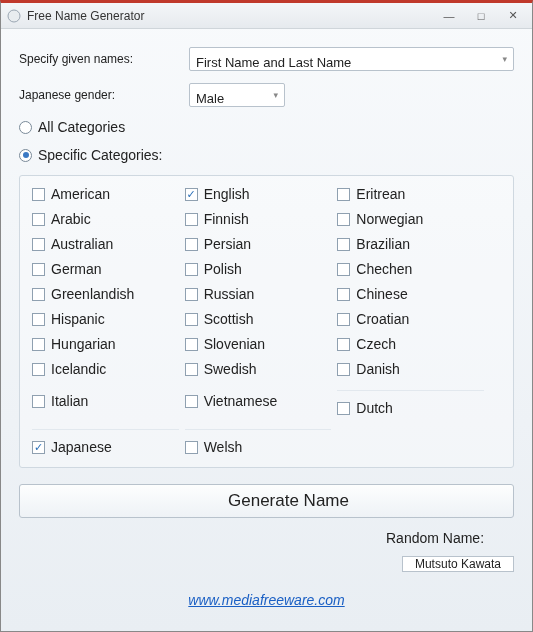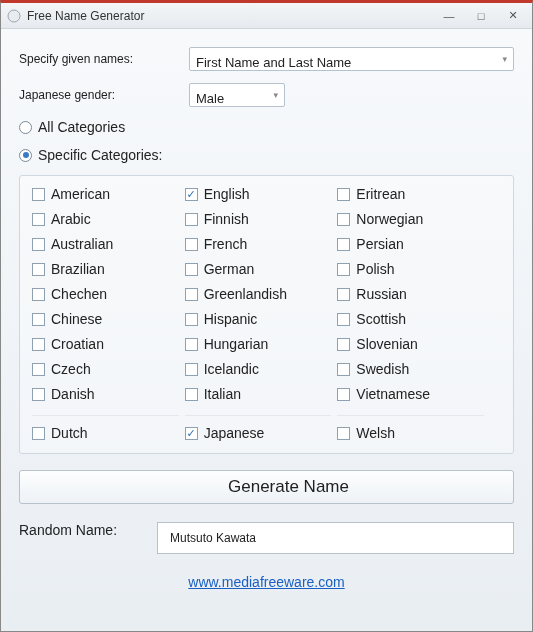--- a/index.html
+++ b/index.html
@@ -118,33 +118,34 @@
     height: 34px;
     border: 1px solid #b8c2cc;
     border-radius: 3px;
     background: linear-gradient(#fdfefe, #eef2f6);
     font-size: 17px;
     display: flex; align-items: center; justify-content: center;
     cursor: default;
     margin-top: 4px;
     padding-left: 44px;
   }
-  .result-row { display: flex; align-items: flex-start; gap: 10px; margin-top: 6px;}
+  .result-row { display: flex; align-items: flex-end; gap: 10px; margin-top: 0; flex-direction: column;}
   .result-row label { width: 128px; font-size: 14px; }
   .textfield {
     flex: 1; height: 32px;
     border: 1px solid #b8c2cc;
     background: #fff;
     padding: 0 12px;
     font-size: 12px;
     display: flex; align-items: center;
   }
   .footer {
     text-align: center;
     padding: 8px 0 10px 0;
+    font-style: italic;
   }
   .footer a {
     color: #1a5fc4;
     text-decoration: underline;
     font-size: 14px;
   }
 </style>
 </head>
 <body>
 
@@ -213,24 +214,20 @@
         <div class="chk">
           <span class="box"></span>
           <span>Norwegian</span>
         </div>
         <div class="chk">
           <span class="box"></span>
           <span>Australian</span>
         </div>
         <div class="chk">
           <span class="box"></span>
-          <span>French</span>
-        </div>
-        <div class="chk">
-          <span class="box"></span>
           <span>Persian</span>
         </div>
         <div class="chk">
           <span class="box"></span>
           <span>Brazilian</span>
         </div>
         <div class="chk">
           <span class="box"></span>
           <span>German</span>
         </div>

